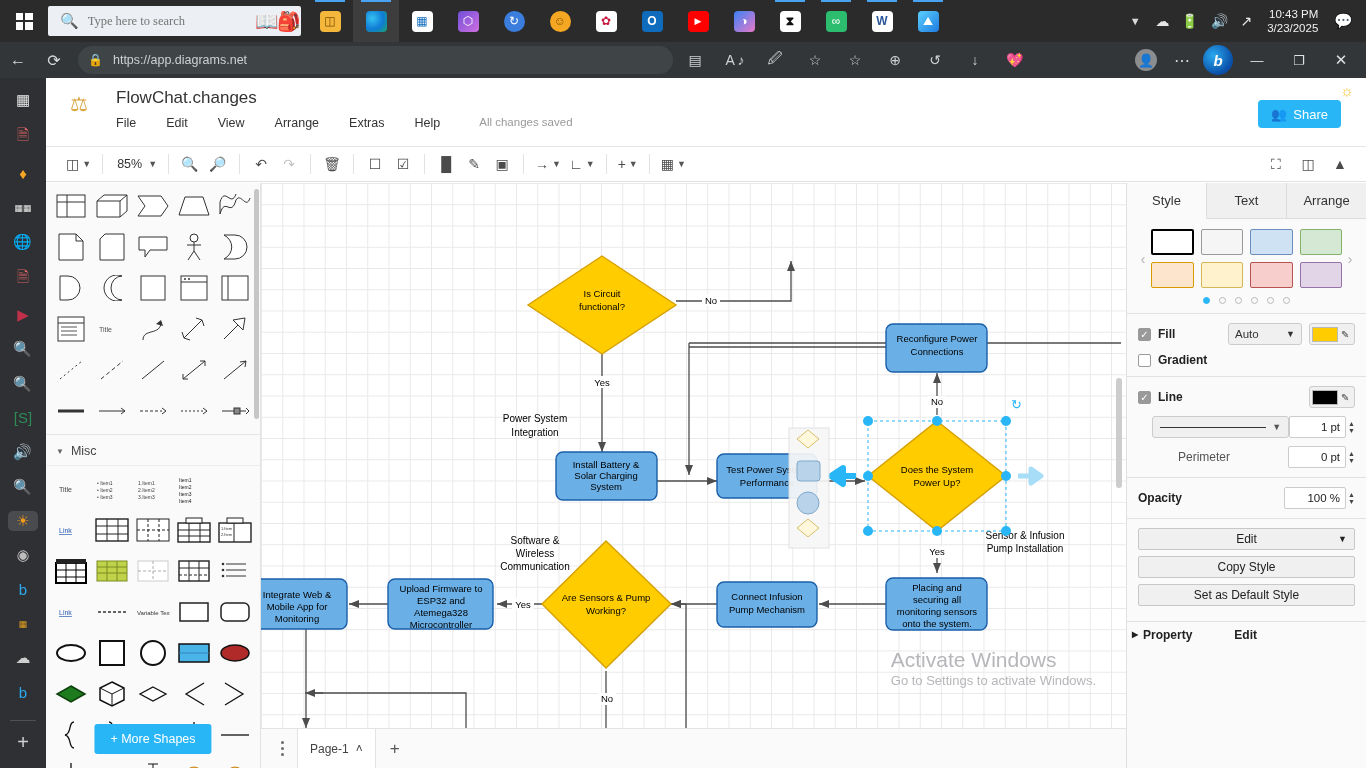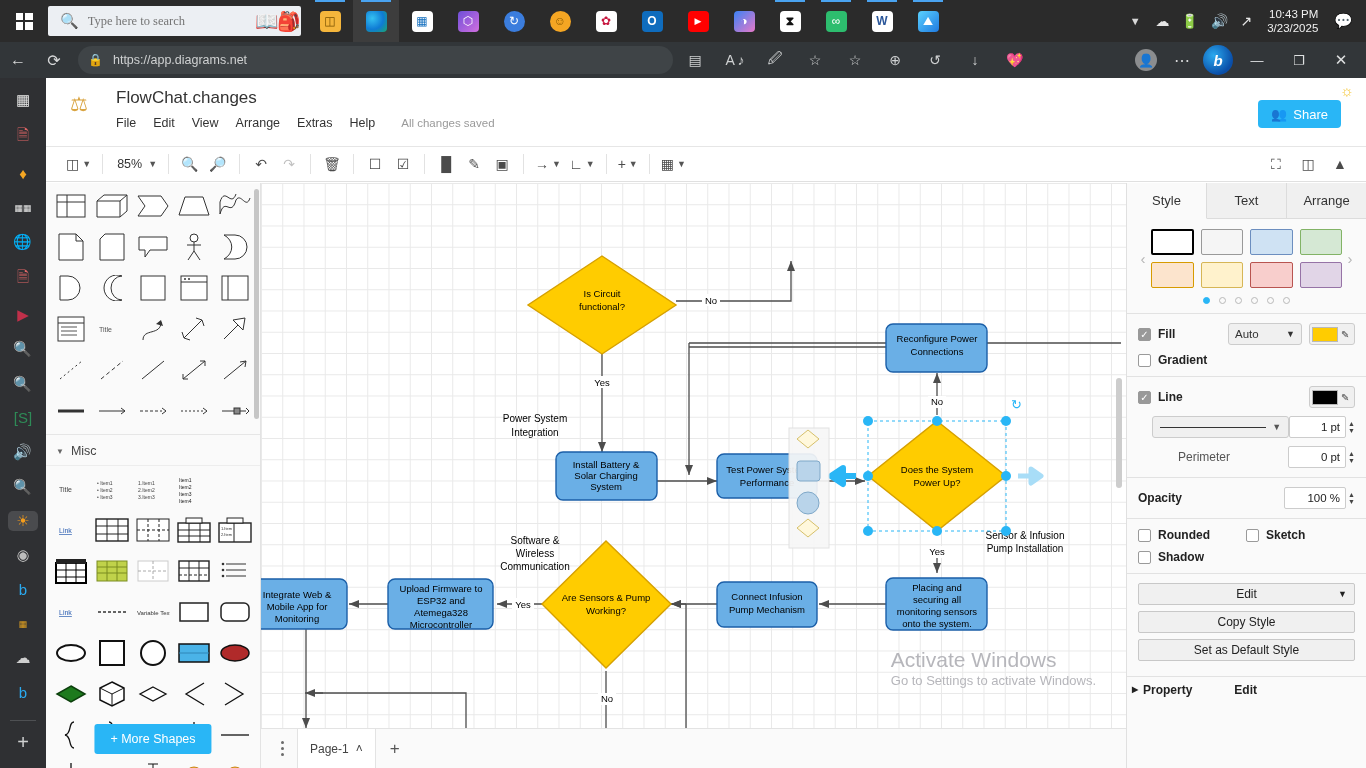--- a/index.html
+++ b/index.html
@@ -78,21 +78,21 @@
   .rail { position:absolute; left:0; top:0; width:46px; height:690px; background:#2f3033; display:flex; flex-direction:column; align-items:center; padding-top:12px;}
   .rail-ic { width:30px; height:30px; margin-bottom:14px; display:flex; align-items:center; justify-content:center; font-size:15px; border-radius:5px; }
   .rail-ic.sel { background:#4a4b4e; }
   .rail-sep { width:26px; height:1px; background:#4e5053; margin:4px 0 10px; }
   .rail-plus { color:#cfd0d1; font-size:20px; }
 
   
   .dw-head { position:absolute; left:46px; top:0; right:0; height:68px; background:#fff; }
   .dw-logo { position:absolute; left:24px; top:14px; font-size:20px; color:#d9a441; }
   .dw-title { position:absolute; left:70px; top:10px; font-size:17px; color:#333; }
-  .dw-menu { position:absolute; left:70px; top:38px; display:flex; align-items:center; gap:17px; font-size:12.5px; color:#333; }
+  .dw-menu { position:absolute; left:70px; top:38px; display:flex; align-items:flex-start; gap:30px; font-size:12.5px; color:#333; }
   .dw-menu .saved { color:#9a9a9a; font-size:11.5px; margin-left:9px;}
   .share-btn {
     position:absolute; right:25px; top:22px; height:28px; background:#29b6f6; color:#fff;
     border-radius:4px; display:flex; align-items:center; gap:6px; padding:0 13px; font-size:13px;
   }
   .sun-ic { position:absolute; right:12px; top:4px; color:#f4c430; font-size:15px;}
 
   
   .dw-toolbar { position:absolute; left:46px; top:68px; right:0; height:36px; background:#fff; border-top:1px solid #e6e6e6; border-bottom:1px solid #e0e0e0; display:flex; align-items:center; padding-left:16px; }
   .tbi { display:flex; align-items:center; justify-content:center; height:30px; min-width:28px; color:#4b4b4b; font-size:14px; padding:0 4px;}
@@ -1114,32 +1114,20 @@
       </div>
 
       <div class="fmt-sec">
         <div class="row">
           <span class="lbl-b">Opacity</span>
           <span class="numbox" style="margin-left:auto;width:62px">100 %</span>
           <span class="spin">▲<br>▼</span>
         </div>
       </div>
 
-      <div class="fmt-sec">
-        <div class="row">
-          <span class="cb"></span>
-          <span class="lbl-b">Rounded</span>
-          <span class="cb" style="margin-left:36px"></span>
-          <span class="lbl-b">Sketch</span>
-        </div>
-        <div class="row">
-          <span class="cb"></span>
-          <span class="lbl-b">Shadow</span>
-        </div>
-      </div>
 
       <div class="fmt-sec">
         <div class="btn-wide">
           <span>Edit</span>
           <span class="cv">▼</span>
         </div>
         <div class="btn-wide">Copy Style</div>
         <div class="btn-wide">Set as Default Style</div>
       </div>
 

